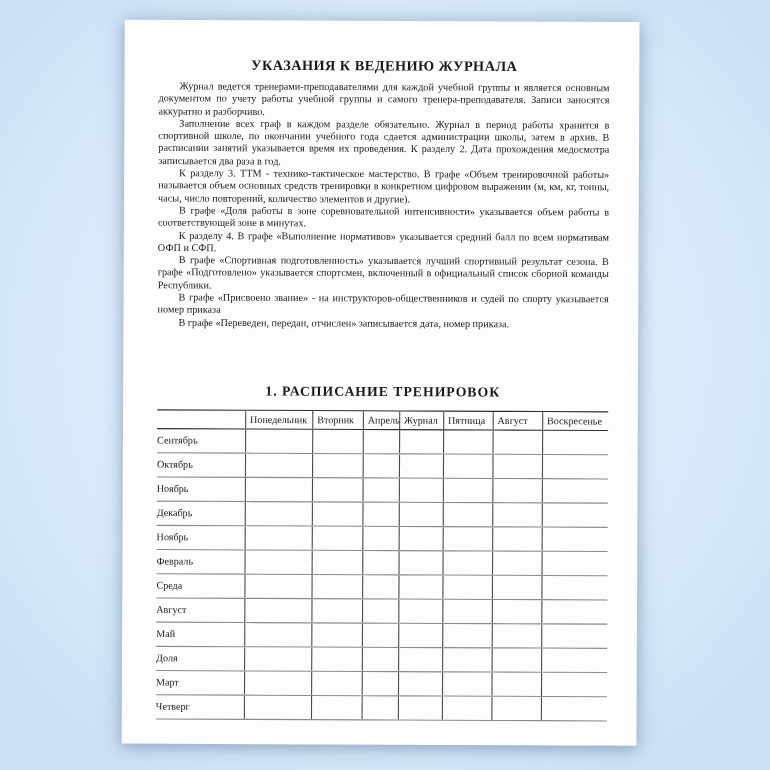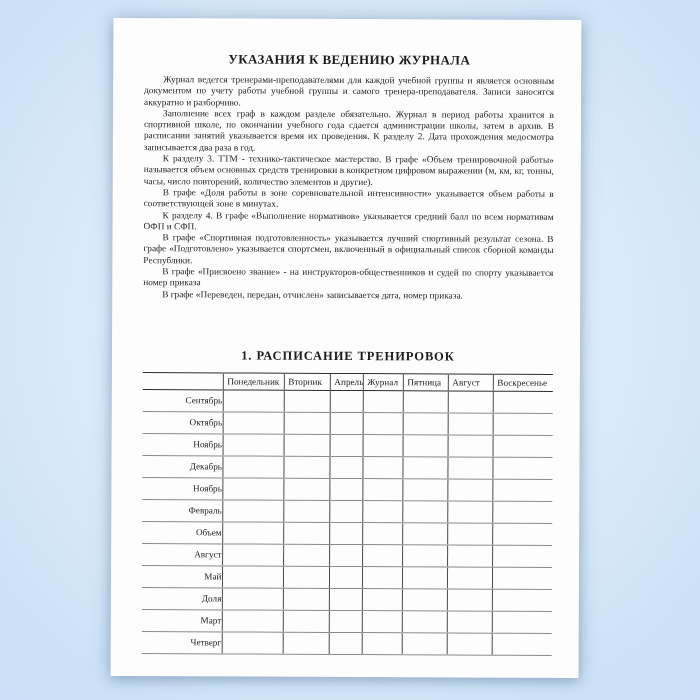--- a/index.html
+++ b/index.html
@@ -87,21 +87,21 @@
   }
   table.schedule tbody td {
     border-bottom: 1px solid #8b8b8b;
     height: 21px;
     padding: 0;
   }
   table.schedule tr > *:not(:first-child) {
     border-left: 1px solid #4a4a4a;
   }
   table.schedule td.mcol {
-    text-align: right;
+    text-align: left;
     white-space: nowrap;
   }
 </style>
 </head>
 <body>
 
 <div class="page">
   <div class="content">
 
     <h1 class="doc-title">УКАЗАНИЯ К ВЕДЕНИЮ ЖУРНАЛА</h1>
@@ -197,21 +197,21 @@
           <td class="mcol">Февраль</td>
           <td></td>
             <td></td>
             <td></td>
             <td></td>
             <td></td>
             <td></td>
             <td></td>
         </tr>
         <tr>
-          <td class="mcol">Объем</td>
+          <td class="mcol">Среда</td>
           <td></td>
             <td></td>
             <td></td>
             <td></td>
             <td></td>
             <td></td>
             <td></td>
         </tr>
         <tr>
           <td class="mcol">Август</td>

